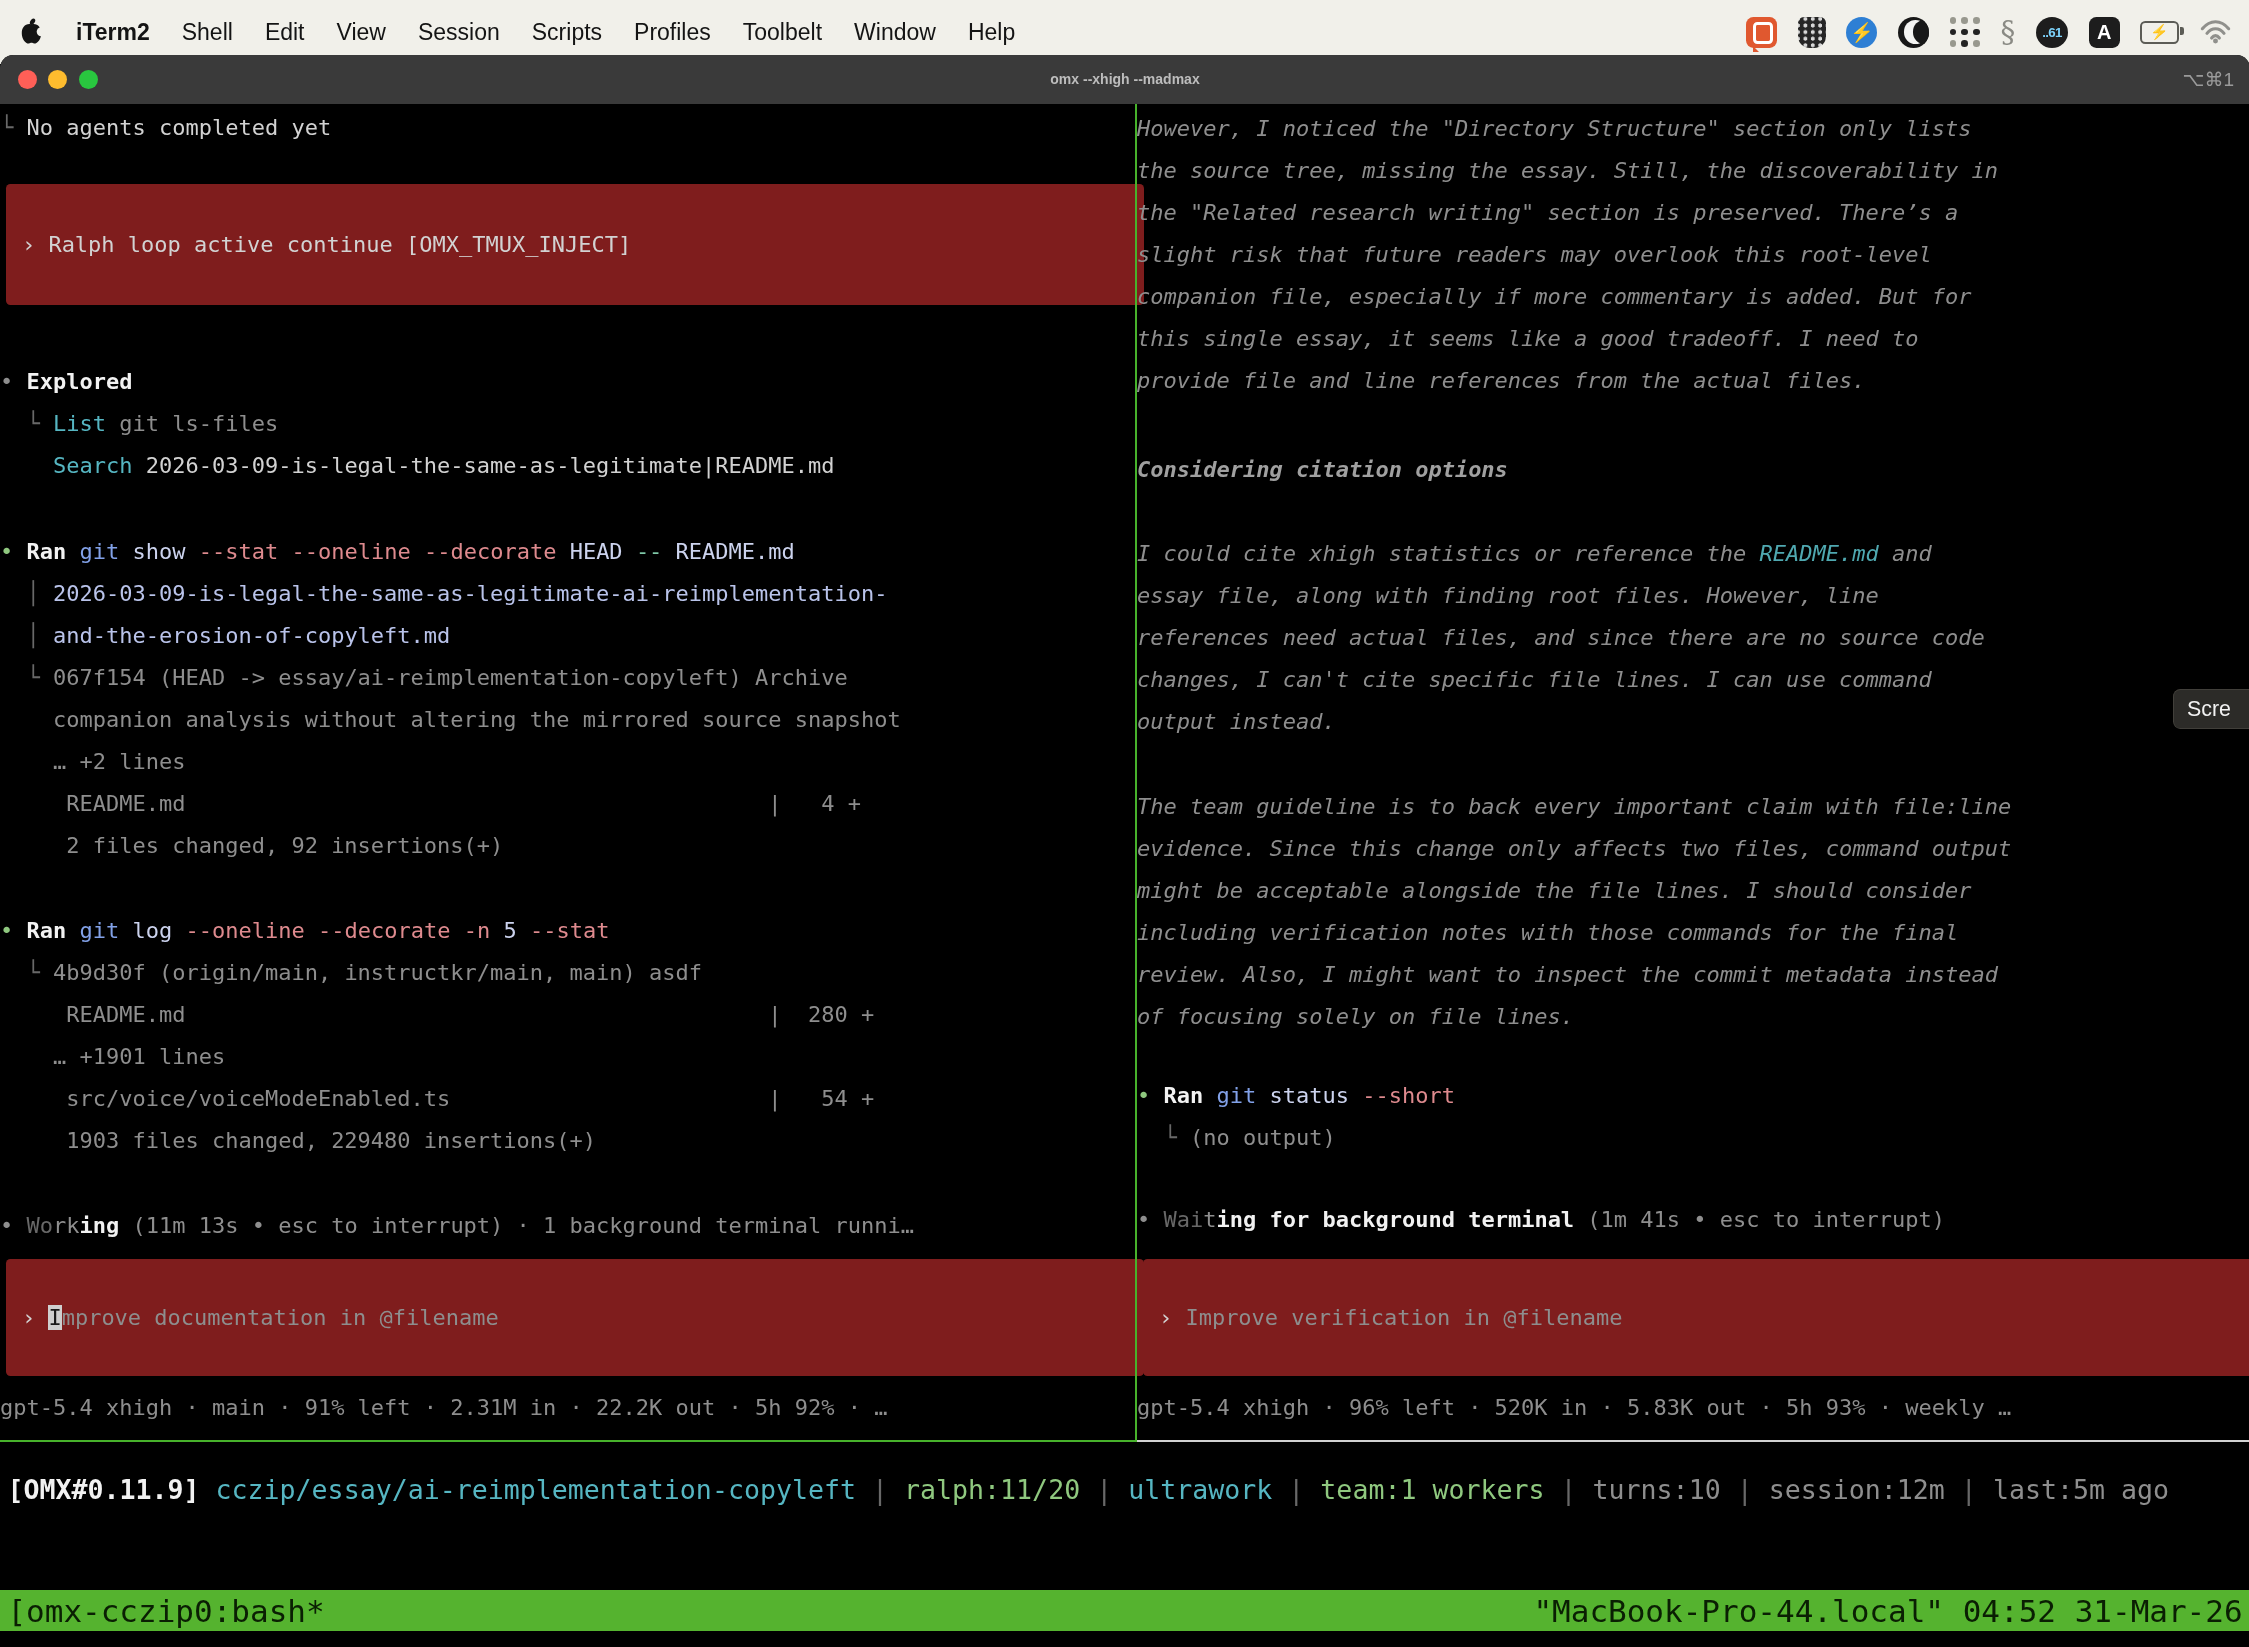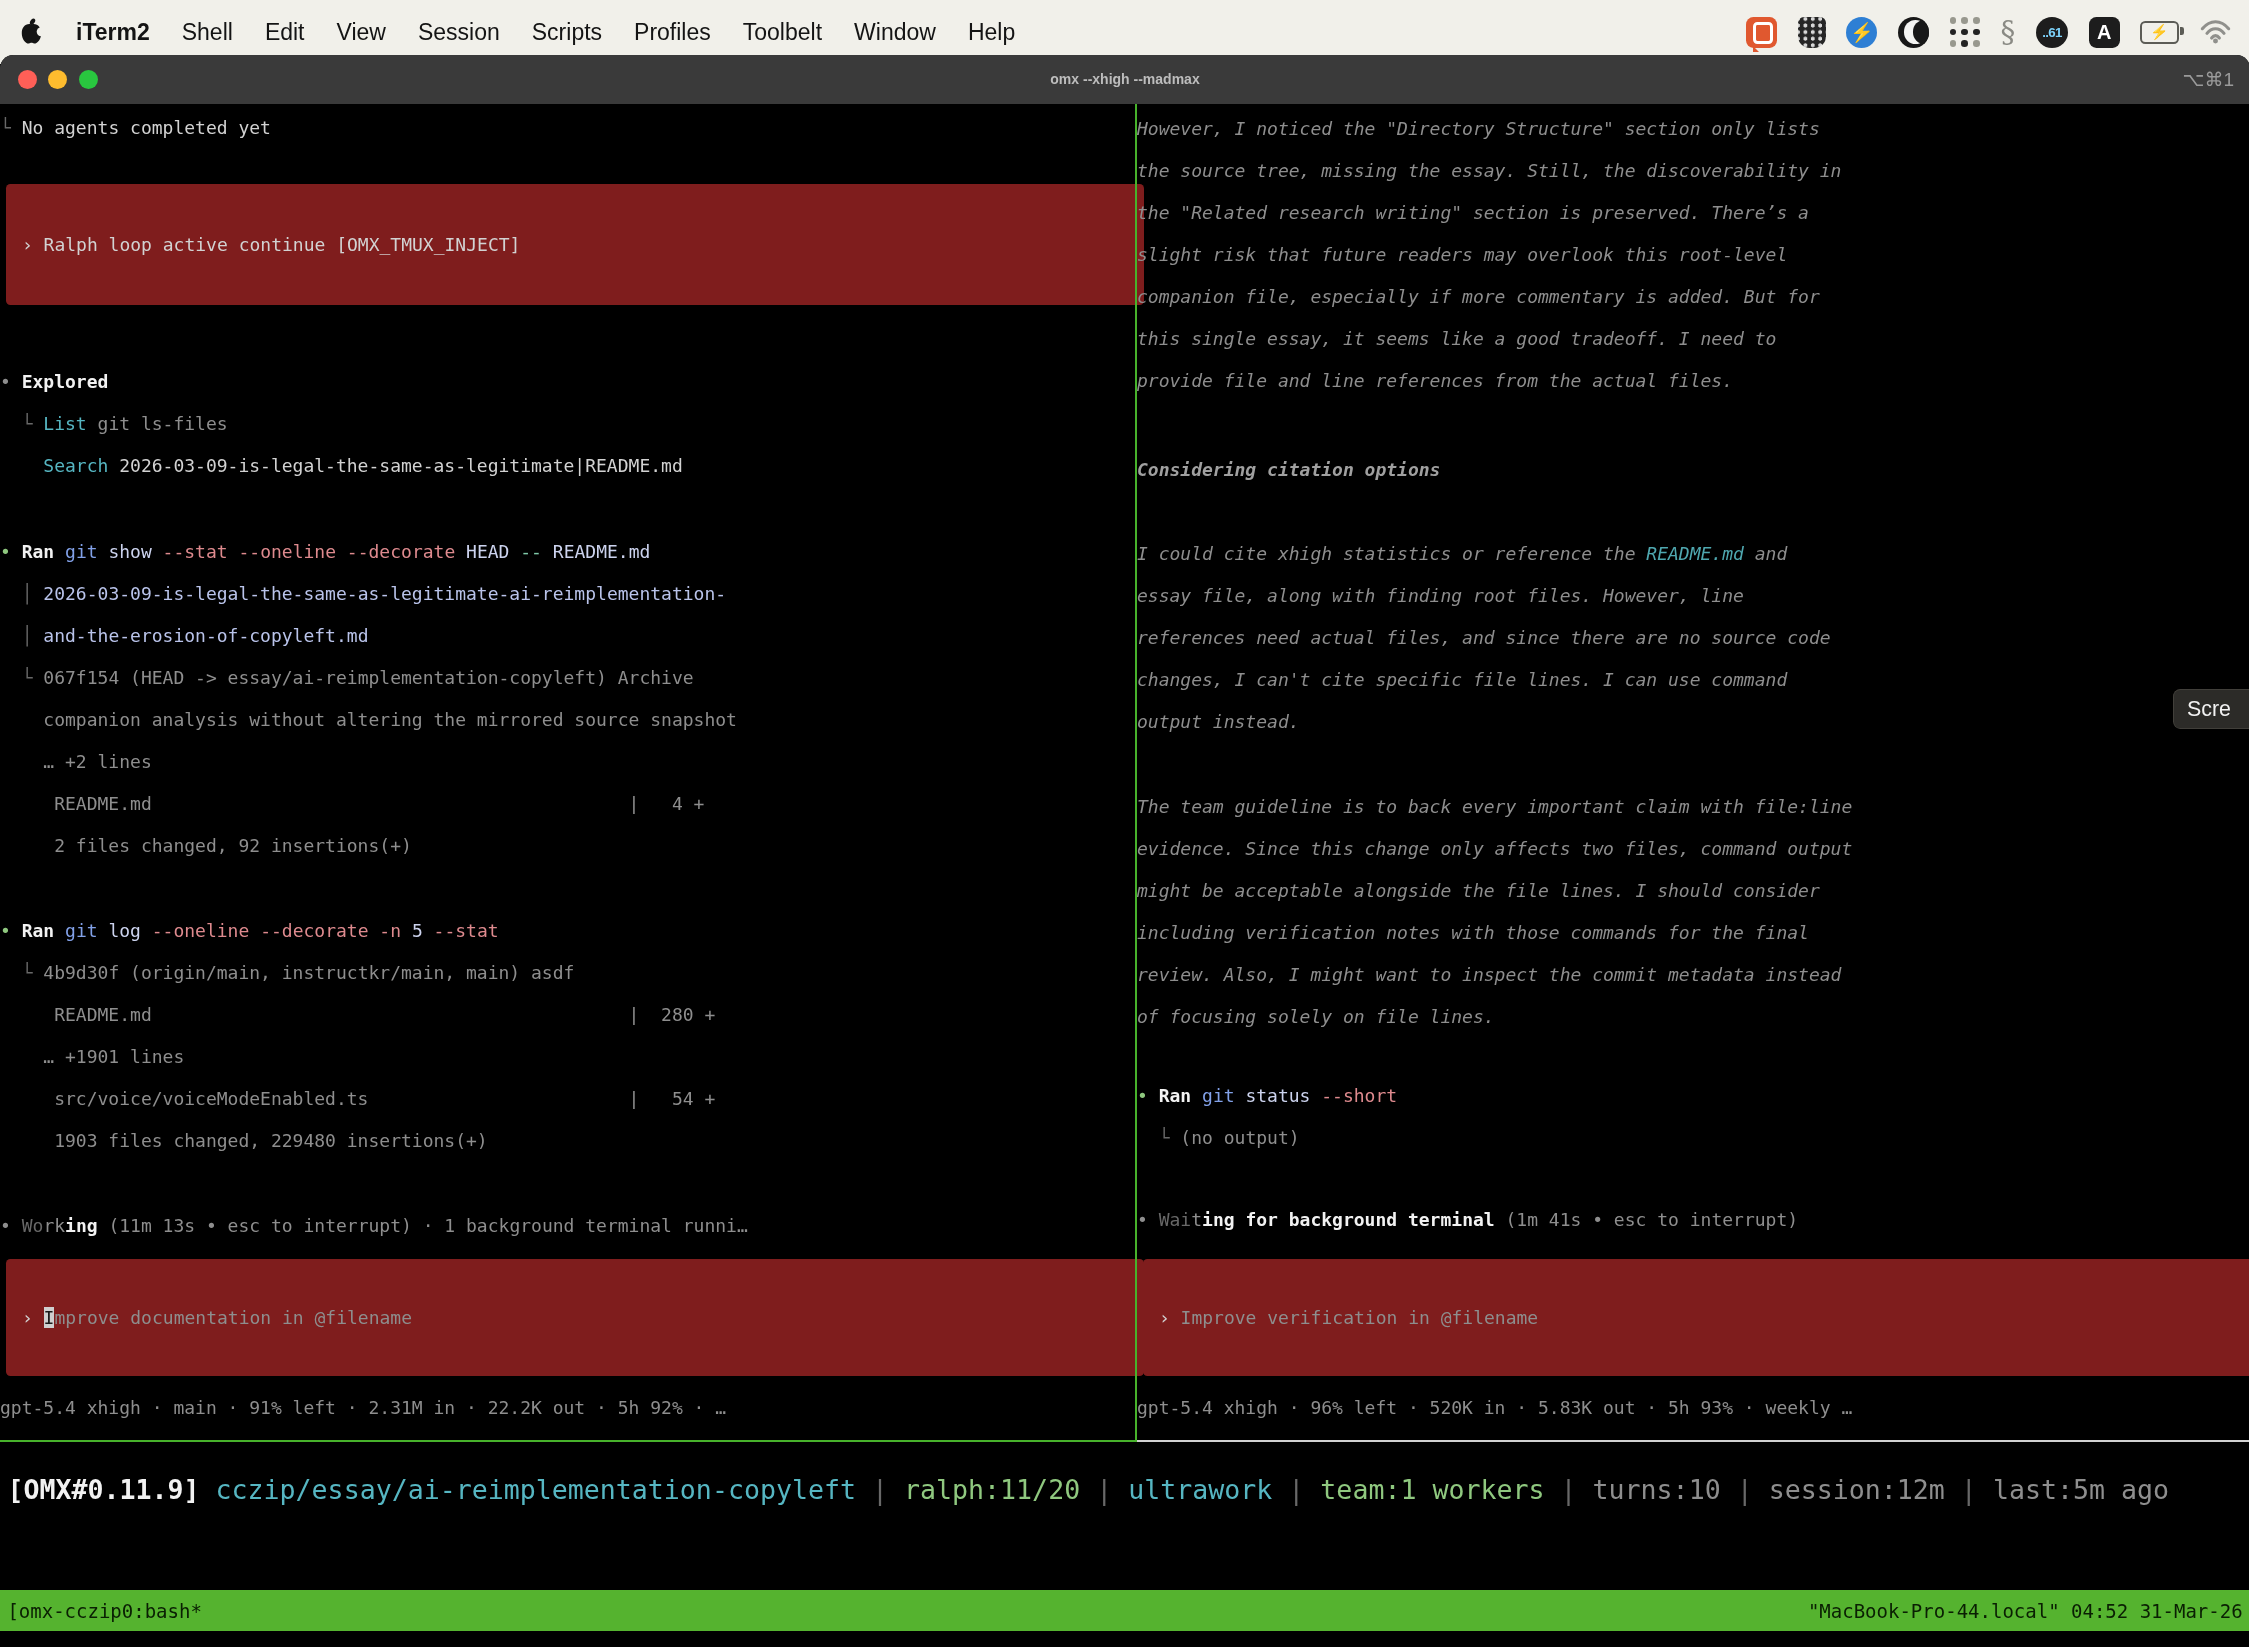--- a/index.html
+++ b/index.html
@@ -37,21 +37,21 @@
   .titlebar{position:absolute;top:0;left:0;width:100%;height:49px;background:#3a3a3a;font-family:"Liberation Sans",sans-serif;}
   .lights{position:absolute;left:17.7px;top:14.8px;display:flex;gap:11.8px;}
   .light{width:19px;height:19px;border-radius:50%;}
   .l-close{background:#ff5f57;}
   .l-min{background:#febc2e;}
   .l-zoom{background:#29c73f;}
   .tb-title{position:absolute;left:0;right:0;top:0;height:49px;line-height:49px;text-align:center;color:#bdbdbd;font-size:14px;font-weight:600;}
   .tb-right{position:absolute;right:16px;top:0;height:49px;line-height:49px;color:#9a9a9a;font-size:19px;}
 
   
-  .pane{position:absolute;top:49px;height:1336px;overflow:hidden;font-size:18px;}
+  .pane{position:absolute;top:49px;height:1336px;overflow:hidden;font-size:22px;}
   .pane-left{left:0;width:1135px;}
   .pane-right{left:1137px;width:1113px;}
   .blk{position:absolute;left:0;right:0;}
   .ln{height:42px;line-height:42px;white-space:pre;overflow:hidden;}
   .pl{padding-left:14.8px;}
   .pr{padding-left:26.6px;}
   .w2{color:#d2d2d2;}
   .wb{color:#f2f2f2;font-weight:700;}
   .g{color:#8e8e8e;}
   .gd{color:#686868;}
@@ -70,21 +70,21 @@
   .inbox{position:absolute;left:5.9px;right:5.9px;height:117px;background:#7f1d1d;border-radius:4.4px;display:flex;align-items:center;padding-left:16px;box-sizing:border-box;}
   .ralph{height:121px;}
 
   
   .vdiv{position:absolute;left:1135px;top:49px;width:2.2px;height:1336px;background:#47b22b;}
   .hb{position:absolute;top:1385px;height:2.2px;}
   .hb-left{left:0;width:1137px;background:#47b22b;}
   .hb-right{left:1137px;right:0;background:#d2d2d2;}
 
   .omxline{position:absolute;top:1414px;left:0;right:0;font-size:26.6px;padding-left:7.4px;}
-  .tmuxbar{position:absolute;top:1535px;left:0;right:0;height:41px;background:#55b32f;color:#0a1f03;font-size:19px;display:flex;justify-content:space-between;align-items:center;padding:0 7.4px;box-sizing:border-box;white-space:pre;}
+  .tmuxbar{position:absolute;top:1535px;left:0;right:0;height:41px;background:#55b32f;color:#0a1f03;font-size:31px;display:flex;justify-content:space-between;align-items:center;padding:0 7.4px;box-sizing:border-box;white-space:pre;}
 
   .overlay{position:absolute;right:0;top:634px;height:38px;min-width:63px;background:#2c2b28;border:0.7px solid #413f3a;border-right:none;border-radius:7.4px 0 0 7.4px;color:#f2f2f2;font-family:"Liberation Sans",sans-serif;font-size:21.4px;display:flex;align-items:center;padding-left:13.3px;z-index:5;}
 </style>
 </head>
 <body>
 
 <div class="screen">
 
   <div class="menubar">
     <div class="mb-left">

